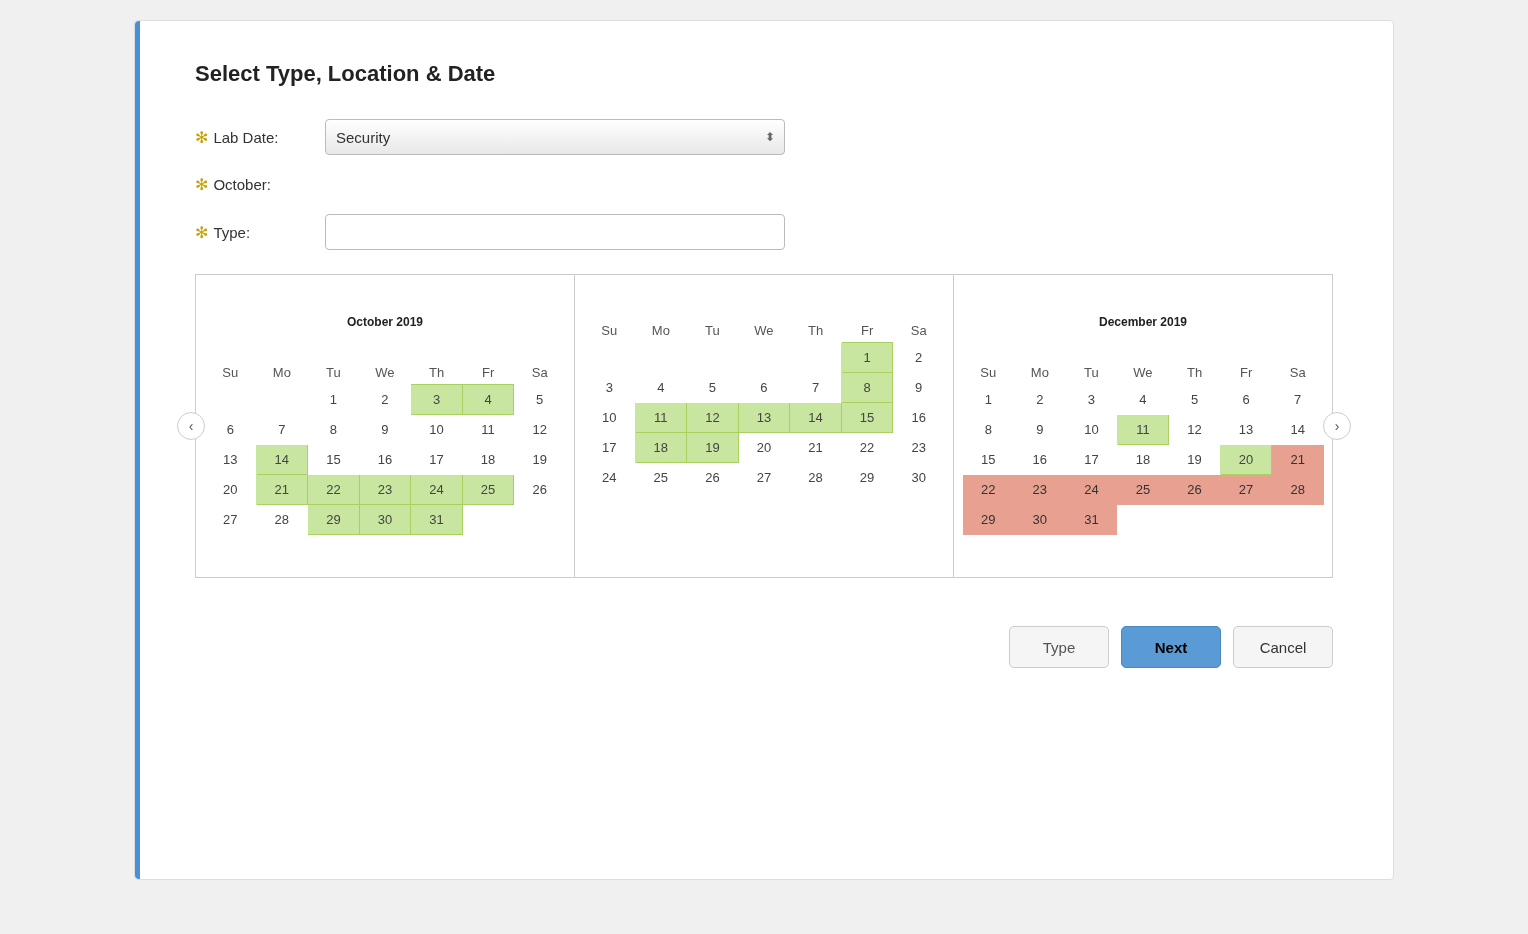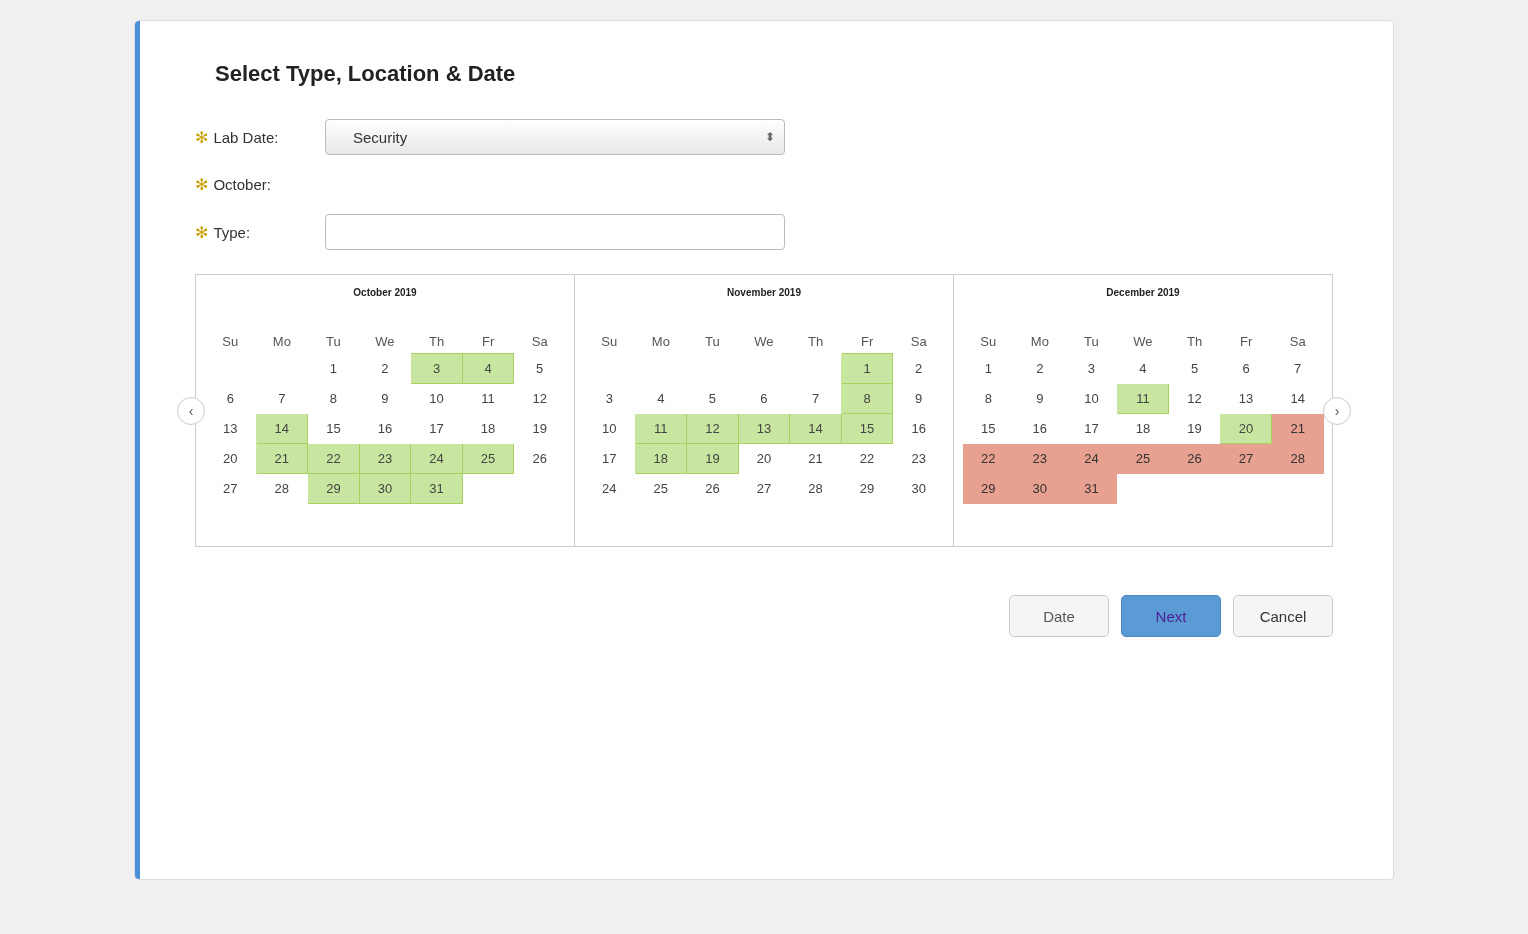--- a/index.html
+++ b/index.html
@@ -28,21 +28,20 @@
       width: 5px;
       height: 100%;
       background: #4a90d9;
       border-radius: 4px 0 0 4px;
     }
     .page-title {
       font-size: 22px;
       font-weight: bold;
       color: #222;
       margin-bottom: 32px;
-      margin-left: 20px;
     }
     .form-row {
       display: flex;
       align-items: center;
       margin-bottom: 20px;
     }
     .form-label {
       display: flex;
       align-items: center;
       font-size: 15px;
@@ -54,21 +53,21 @@
       font-size: 16px;
       margin-right: 5px;
     }
     .form-select {
       width: 460px;
       height: 36px;
       border: 1px solid #bbb;
       border-radius: 4px;
       background: linear-gradient(to bottom, #fff, #e8e8e8);
       font-size: 15px;
-      padding: 0 27px;
+      padding: 0 10px;
       color: #333;
       appearance: none;
       -webkit-appearance: none;
       cursor: pointer;
     }
     .select-wrapper {
       position: relative;
       width: 460px;
     }
     .select-wrapper::after {
@@ -126,23 +125,24 @@
       border: 1px solid #ccc;
       background: #fff;
       padding: 12px 8px;
     }
     .calendar:not(:last-child) {
       border-right: none;
     }
     .calendar-title {
       text-align: center;
       font-weight: bold;
-      font-size: 10px;
+      font-size: 12px;
       color: #222;
       margin-bottom: 10px;
+      margin-top: 28px;
     }
     .cal-grid {
       width: 100%;
       border-collapse: collapse;
       margin-top: 32px;
     }
     .cal-grid th {
       text-align: center;
       font-size: 13px;
       font-weight: normal;
@@ -185,23 +185,23 @@
       cursor: pointer;
       border: 1px solid #ccc;
       padding: 0 20px;
     }
     .btn-back {
       background: #f5f5f5;
       color: #555;
     }
     .btn-next {
       background: #5b9bd5;
-      color: #4c1d95;
+      color: #000000;
       border-color: #4a88c2;
-      font-weight: 400;
+      font-weight: 700;
     }
     .btn-cancel {
       background: #f5f5f5;
       color: #333;
     }
   </style>
 </head>
 <body>
 
 <div class="page-container">
@@ -310,21 +310,20 @@
               <td></td>
               <td></td>
               <td></td>
               <td></td>
             </tr>
           </tbody>
         </table>
       </div>
 
       <div class="calendar">
-        <div class="calendar-title">November 2019</div>
         <table class="cal-grid">
           <thead>
             <tr>
               <th>Su</th>
               <th>Mo</th>
               <th>Tu</th>
               <th>We</th>
               <th>Th</th>
               <th>Fr</th>
               <th>Sa</th>
@@ -460,17 +459,17 @@
             </tr>
           </tbody>
         </table>
       </div>
 
     </div>
     <div class="calendar-nav next">›</div>
   </div>
 
   <div class="buttons-row">
-    <button class="btn btn-back">Date</button>
+    <button class="btn btn-back">Type</button>
     <button class="btn btn-next">Next</button>
     <button class="btn btn-cancel">Cancel</button>
   </div>
 </div>
 
 </body></html>

